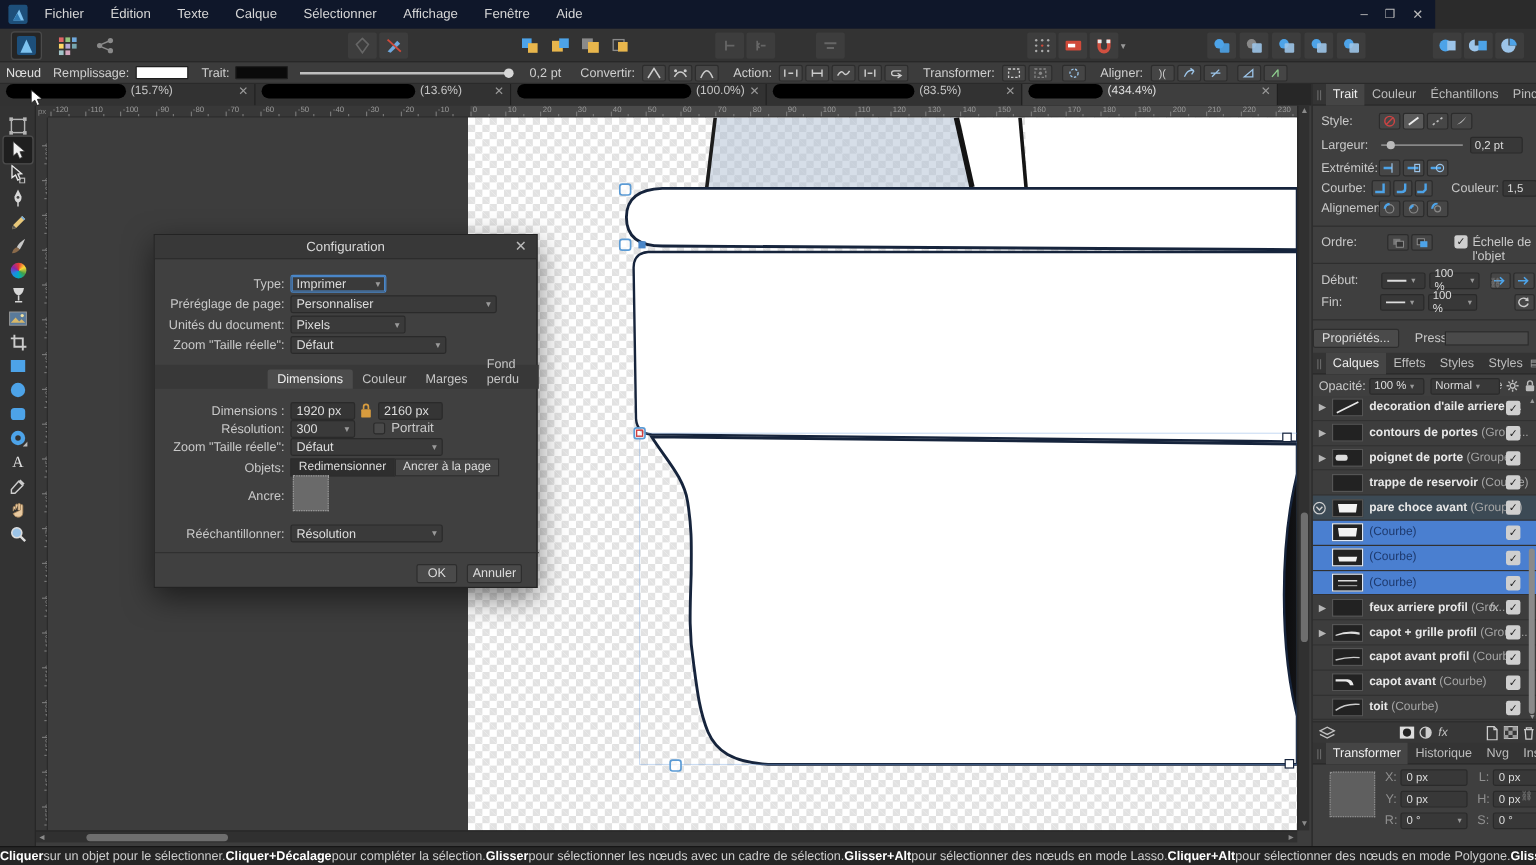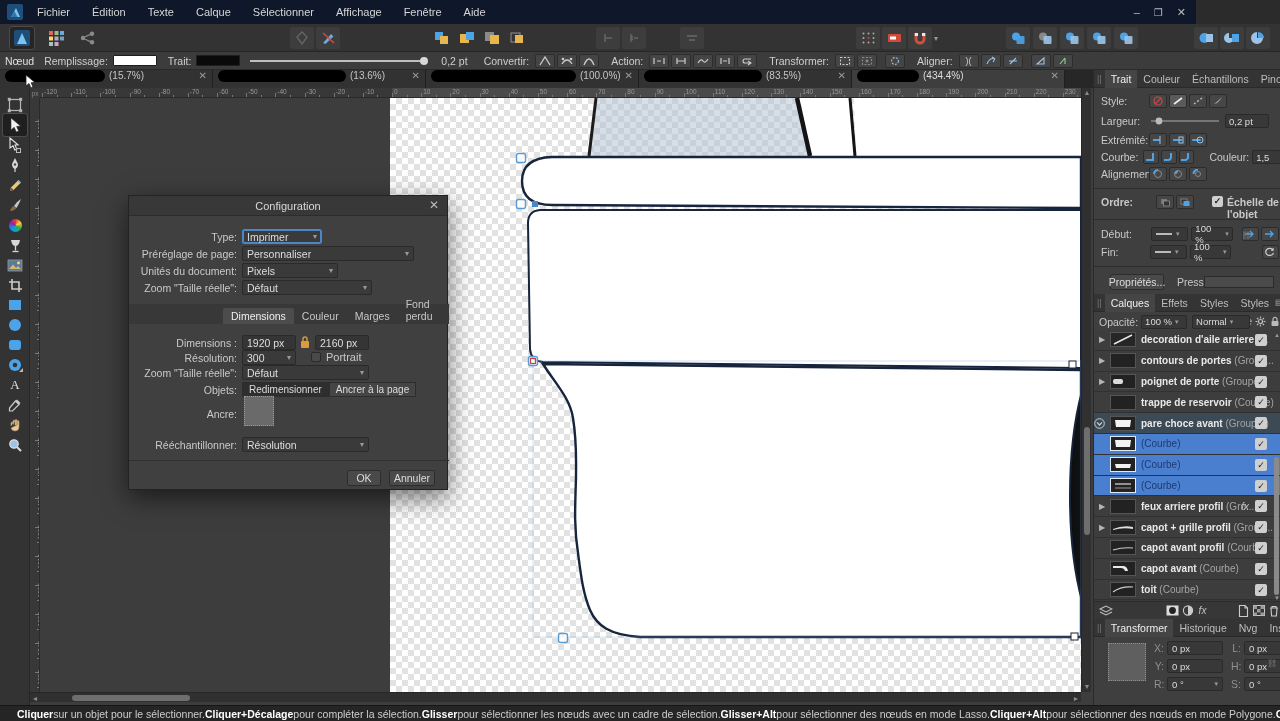--- a/index.html
+++ b/index.html
@@ -98,21 +98,21 @@
   .lcheck { position:absolute; right:14px; top:4px; width:12px; height:12px; background:#cfcfcf; border-radius:2px; color:#222; font-size:9px; line-height:12px; text-align:center; }
   .lfx { position:absolute; right:32px; color:#bbb; font-style:italic; font-size:10px; }
   #layers-footer { position:absolute; left:0; top:531px; width:187px; height:18px; background:#373737; border-top:1px solid #2c2c2c; display:flex; align-items:center; }
   .ficon { width:18px; height:14px; display:flex; align-items:center; justify-content:center; color:#c0c0c0; }
 
   
   .tf-label { color:#8f8f8f; width:10px; text-align:right; margin-right:3px; }
   .tf-field { background:#383838; border:1px solid #2a2a2a; border-radius:2px; height:14px; width:56px; color:#ddd; font-size:9.5px; display:flex; align-items:center; padding:0 4px; }
 
   
-  #status-bar { left:0; top:705px; width:1280px; height:16px; background:#252525; border-top:1px solid #161616; display:flex; align-items:center; padding-left:17px; white-space:nowrap; overflow:hidden; font-size:10.5px; color:#cdcdcd; }
+  #status-bar { left:0; top:705px; width:1280px; height:16px; background:#252525; border-top:1px solid #161616; display:flex; align-items:center; padding-left:0; white-space:nowrap; overflow:hidden; font-size:10.5px; color:#cdcdcd; }
   #status-bar b { color:#fff; }
 
   svg { display:block; }
 </style>
 </head>
 <body>
 <div id="root">
 
 <div class="abs" id="titlebar">
   <div class="abs" style="left:7px;top:4px;width:16px;height:16px;background:#1d4f7a;border-radius:2px;display:flex;align-items:center;justify-content:center;">
@@ -965,21 +965,21 @@
     <span class="pbtn">
           <svg width="12" height="10">
             <circle cx="6" cy="5" r="2.5" fill="none" stroke="#888" stroke-width="1"></circle>
             <path d="M1.5 5 A4.5 4.5 0 0 1 6 0.5" fill="none" stroke="#4da3e8" stroke-width="2"></path>
           </svg>
         </span>
   </div>
 
   <div class="hr" style="top:118px;"></div>
 
-  <div class="prow" style="top:124px;font-weight:bold;">
+  <div class="prow" style="top:124px;">
     <span class="plabel" style="width:62px;">Ordre:</span>
     <span class="pbtn">
           <svg width="12" height="10">
             <rect x="2" y="2" width="6" height="5" fill="#777"></rect>
             <rect x="4.5" y="4" width="6" height="5" fill="#333" stroke="#999" stroke-width="0.7"></rect>
           </svg>
         </span>
     <span class="pbtn">
           <svg width="12" height="10">
             <rect x="2" y="2" width="6" height="5" fill="#333" stroke="#999" stroke-width="0.7"></rect>
@@ -1032,21 +1032,21 @@
             <path d="M9 3 A4 3.5 0 1 0 9.5 6" fill="none" stroke="#ccc" stroke-width="1.2"></path>
             <path d="M9 1 L9.3 3.4 L7 3.2" fill="none" stroke="#ccc" stroke-width="1"></path>
           </svg>
         </span>
   </div>
   <span class="abs" style="left:147px;top:161px;color:#888;font-size:8px;">⛓</span>
 
   <div class="hr" style="top:196px;"></div>
 
   <div class="prow" style="top:203px;height:18px;">
-    <span class="dbtn" style="position:static;width:54px;height:16px;margin-left:16px;">Propriétés...</span>
+    <span class="dbtn" style="position:static;width:72px;height:16px;margin-left:0;">Propriétés...</span>
     <span class="plabel" style="margin-left:6px;">Pression:</span>
     <span class="abs" style="left:110px;top:3px;width:70px;height:12px;background:#4a4a4a;border:1px solid #2b2b2b;"></span>
   </div>
 
   <div class="abs" style="left:0;top:224px;width:187px;">
     <div class="ptabs" id="layers-tabs">
           <span class="grip">||</span>
           <div class="ptab active">Calques</div>
           <div class="ptab">Effets</div>
           <div class="ptab">Styles</div>

